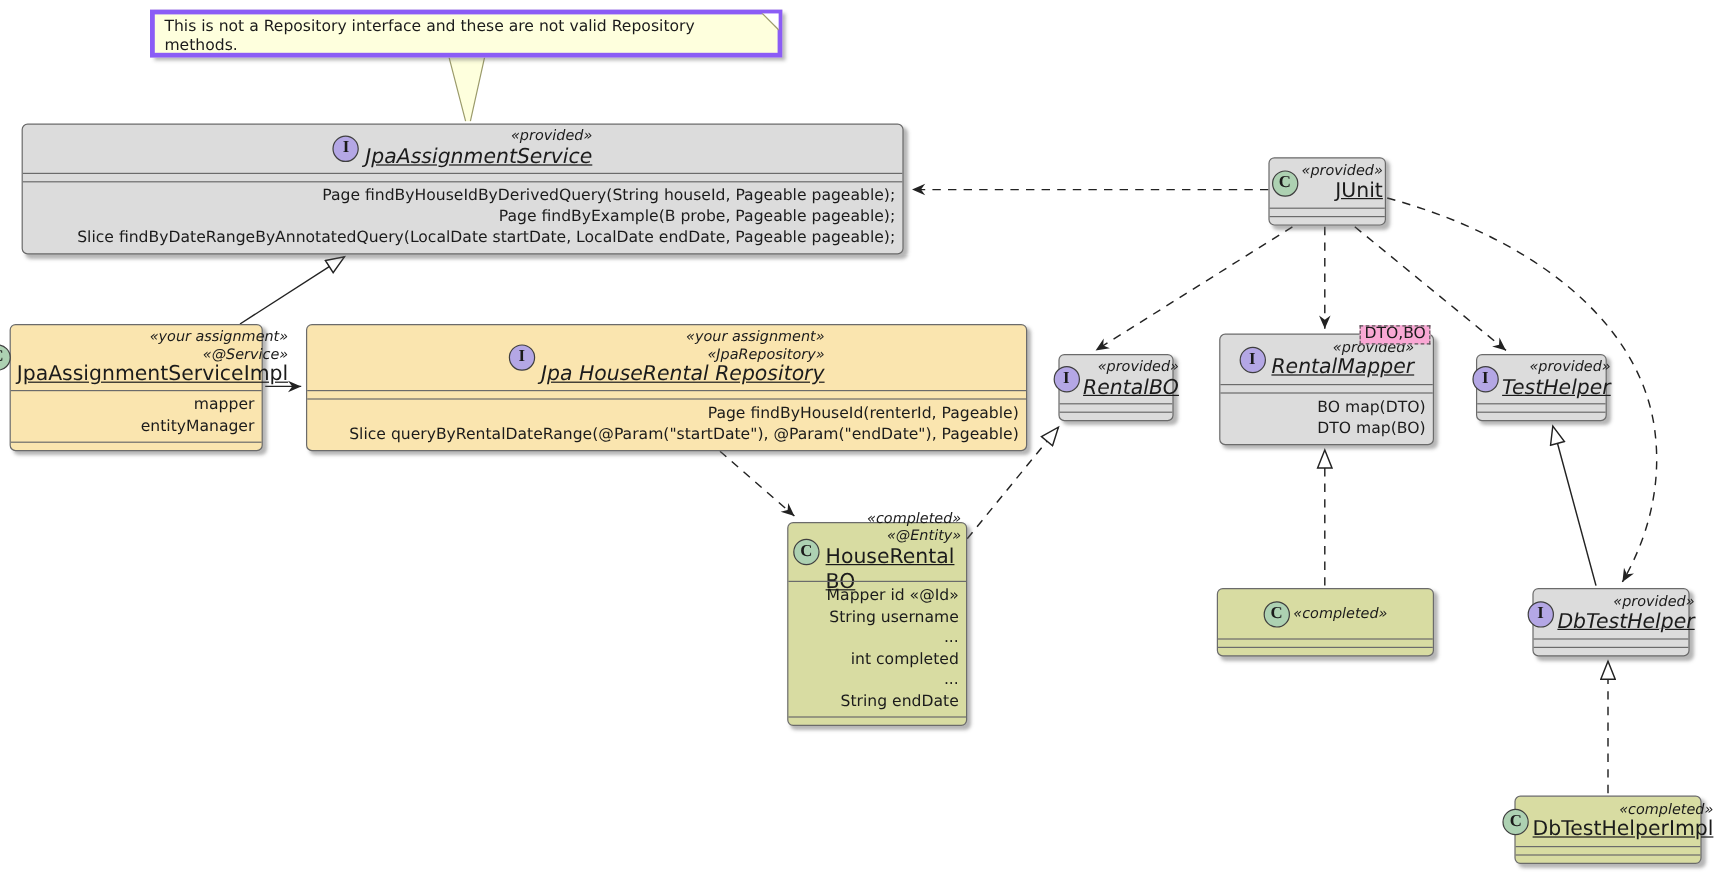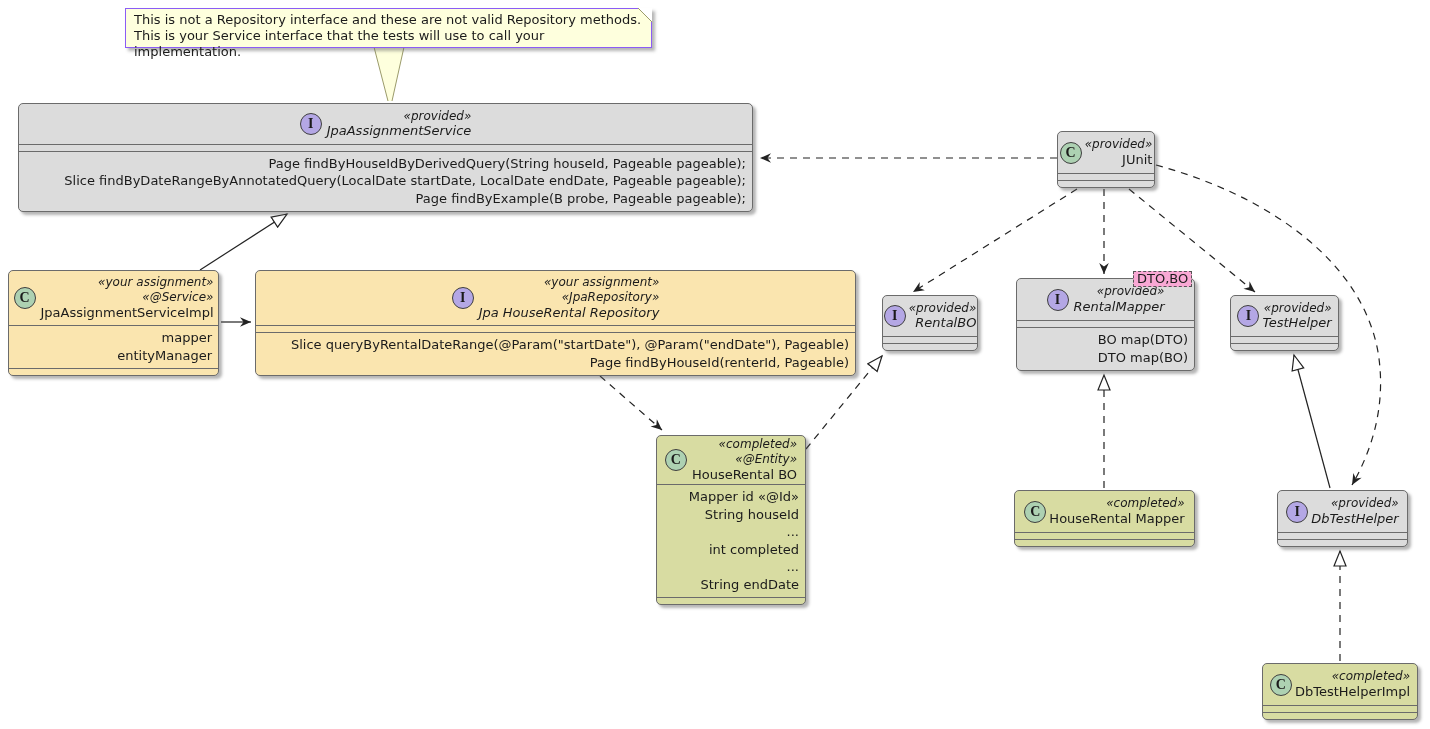--- a/index.html
+++ b/index.html
@@ -12,34 +12,34 @@
 
   .box{position:absolute;z-index:2;border:1px solid #6B6B6B;border-radius:5px;
        box-shadow:3px 3px 3px rgba(90,90,90,.45);display:flex;flex-direction:column;}
   .fill-provided{background:#DCDCDC;}
   .fill-assign{background:#FAE5AF;}
   .fill-done{background:#D8DCA2;}
 
   .title{display:flex;align-items:center;justify-content:center;gap:5px;padding:3px 4px;flex:1 1 auto;min-height:0;}
   .ttext{display:flex;flex-direction:column;align-items:flex-end;line-height:1.22;}
   .stereo{font-style:italic;font-size:12px;}
-  .cname{font-size:13px;}
+  .cname{font-size:17px;text-decoration:underline;}
   .iname{font-style:italic;}
   .circ{width:22px;height:22px;border-radius:50%;border:1px solid #3f3f3f;flex:0 0 auto;
         display:flex;align-items:center;justify-content:center;
         font-family:"Liberation Serif", serif;font-weight:bold;font-size:14px;}
   .circ-i{background:#B4A7E5;}
   .circ-c{background:#ADD1B2;}
 
   .members{border-top:1px solid #6B6B6B;padding:3px 6px 4px 6px;font-size:13px;line-height:17.5px;
            text-align:right;flex:0 0 auto;}
   .strip{border-top:1px solid #6B6B6B;height:7px;flex:0 0 auto;}
 
   .note{position:absolute;left:125px;top:8px;width:527px;height:40px;z-index:3;
-        background:#FEFFDD;border:1px solid #8b5cf6;box-shadow:3px 3px 3px rgba(90,90,90,.45);
+        background:#FEFFDD;border:4px solid #8b5cf6;box-shadow:3px 3px 3px rgba(90,90,90,.45);
         font-size:13px;line-height:16px;padding:3px 8px;}
   .fold{position:absolute;top:-1px;right:-1px;}
 
   .ttag{position:absolute;left:1133px;top:271px;z-index:4;background:#f9a8d4;
         border:1px dashed #555;font-size:13px;line-height:14px;padding:0 3px;}
 </style>
 </head>
 <body>
 
 <div id="canvas">
@@ -66,40 +66,39 @@
     <path class="edge dash" d="M1104,189 L1104,274" marker-end="url(#arr)"></path>
     <path class="edge dash" d="M1129,189 L1255,292" marker-end="url(#arr)"></path>
     <path class="edge dash" d="M1156,165 C1270,196 1362,262 1378,352 C1387,406 1371,452 1352,485" marker-end="url(#arr)"></path>
     <path class="edge dash" d="M1104,488 L1104,375" marker-end="url(#tri)"></path>
     <path class="edge" d="M1330,488 L1294,355" marker-end="url(#tri)"></path>
     <path class="edge dash" d="M1340,661 L1340,551" marker-end="url(#tri)"></path>
   </svg>
 
   <div class="note">
     <div>This is not a Repository interface and these are not valid Repository methods.</div>
-    <div>This is your Service interface that the tests will use to call your implementation.</div>
     <svg class="fold" width="17" height="17">
       <polygon points="3,0 17,0 17,14" fill="#ffffff"></polygon>
       <path d="M3,0 L17,14" stroke="#9b9b6b" stroke-width="1" fill="none"></path>
     </svg>
   </div>
 
   <div class="box fill-provided" style="left:18px;top:103px;width:735px;height:109px;">
     <div class="title">
       <span class="circ circ-i">I</span>
       <span class="ttext">
         <span class="stereo">«provided»</span>
         <span class="cname iname">JpaAssignmentService</span>
       </span>
     </div>
     <div class="strip"></div>
     <div class="members">
       <div>Page findByHouseIdByDerivedQuery(String houseId, Pageable pageable);</div>
+      <div>Page findByExample(B probe, Pageable pageable);</div>
       <div>Slice findByDateRangeByAnnotatedQuery(LocalDate startDate, LocalDate endDate, Pageable pageable);</div>
-      <div>Page findByExample(B probe, Pageable pageable);</div>
     </div>
   </div>
 
   <div class="box fill-assign" style="left:8px;top:270px;width:211px;height:106px;">
     <div class="title">
       <span class="circ circ-c">C</span>
       <span class="ttext">
         <span class="stereo">«your assignment»</span>
         <span class="stereo">«@Service»</span>
         <span class="cname">JpaAssignmentServiceImpl</span>
@@ -116,37 +115,37 @@
     <div class="title">
       <span class="circ circ-i">I</span>
       <span class="ttext">
         <span class="stereo">«your assignment»</span>
         <span class="stereo">«JpaRepository»</span>
         <span class="cname iname">Jpa HouseRental Repository</span>
       </span>
     </div>
     <div class="strip"></div>
     <div class="members">
+      <div>Page findByHouseId(renterId, Pageable)</div>
       <div>Slice queryByRentalDateRange(@Param("startDate"), @Param("endDate"), Pageable)</div>
-      <div>Page findByHouseId(renterId, Pageable)</div>
     </div>
   </div>
 
   <div class="box fill-done" style="left:656px;top:435px;width:150px;height:170px;">
     <div class="title">
       <span class="circ circ-c">C</span>
       <span class="ttext">
         <span class="stereo">«completed»</span>
         <span class="stereo">«@Entity»</span>
         <span class="cname">HouseRental BO</span>
       </span>
     </div>
     <div class="members">
       <div>Mapper id «@Id»</div>
-      <div>String houseId</div>
+      <div>String username</div>
       <div>...</div>
       <div>int completed</div>
       <div>...</div>
       <div>String endDate</div>
     </div>
     <div class="strip"></div>
   </div>
 
   <div class="box fill-provided" style="left:882px;top:295px;width:96px;height:56px;">
     <div class="title" style="gap:3px;padding:2px;">
@@ -198,21 +197,20 @@
     </div>
     <div class="strip"></div>
     <div class="strip"></div>
   </div>
 
   <div class="box fill-done" style="left:1014px;top:490px;width:181px;height:57px;">
     <div class="title" style="gap:3px;padding:2px;">
       <span class="circ circ-c">C</span>
       <span class="ttext">
         <span class="stereo">«completed»</span>
-        <span class="cname">HouseRental Mapper</span>
       </span>
     </div>
     <div class="strip"></div>
     <div class="strip"></div>
   </div>
 
   <div class="box fill-provided" style="left:1277px;top:490px;width:131px;height:57px;">
     <div class="title" style="gap:3px;padding:2px;">
       <span class="circ circ-i">I</span>
       <span class="ttext">

